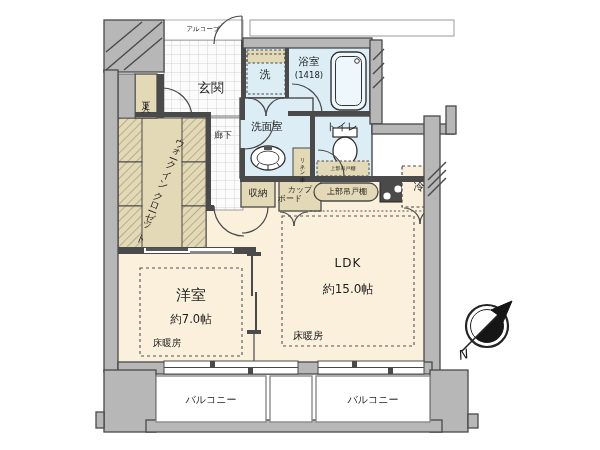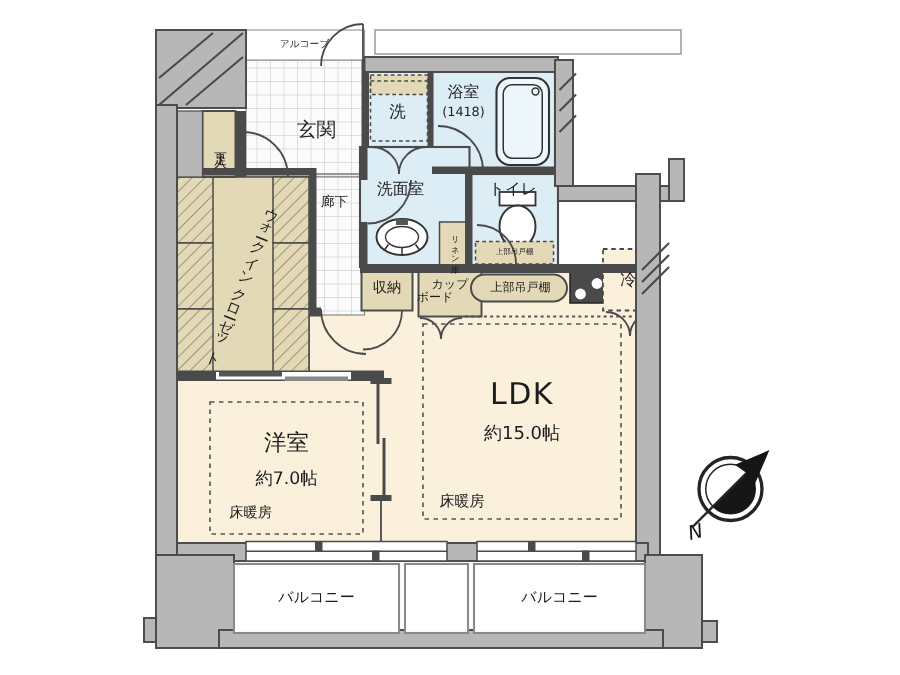--- a/index.html
+++ b/index.html
@@ -217,21 +217,21 @@
   <div class="lbl" style="left:342px;top:127px;font-size:10.5px;">トイレ</div>
   <div class="lbl vert" style="left:302px;top:163px;font-size:5.5px;letter-spacing:0;">リネン庫</div>
   <div class="lbl" style="left:223px;top:136px;font-size:9px;">廊下</div>
   <div class="lbl wic-label" style="left:162px;top:185px;font-size:10px;">ウォークインクローゼット</div>
   <div class="lbl" style="left:258px;top:193px;font-size:9.5px;">収納</div>
   <div class="lbl" style="left:300px;top:190px;font-size:8px;text-align:center;">カップ</div>
   <div class="lbl" style="left:290px;top:199px;font-size:8px;">ボード</div>
   <div class="lbl" style="left:347px;top:192px;font-size:8px;">上部吊戸棚</div>
   <div class="lbl" style="left:343px;top:169px;font-size:5px;">上部吊戸棚</div>
   <div class="lbl" style="left:419px;top:187px;font-size:11px;">冷</div>
-  <div class="lbl" style="left:348px;top:263px;font-size:20px;letter-spacing:1px;">LDK</div>
+  <div class="lbl" style="left:348px;top:263px;font-size:12px;letter-spacing:1px;">LDK</div>
   <div class="lbl" style="left:348px;top:289px;font-size:12px;">約15.0帖</div>
   <div class="lbl" style="left:308px;top:336px;font-size:10px;">床暖房</div>
   <div class="lbl" style="left:191px;top:295px;font-size:15px;">洋室</div>
   <div class="lbl" style="left:191px;top:319px;font-size:11.5px;">約7.0帖</div>
   <div class="lbl" style="left:167px;top:343px;font-size:9.5px;">床暖房</div>
   <div class="lbl" style="left:211px;top:400px;font-size:10px;">バルコニー</div>
   <div class="lbl" style="left:373px;top:400px;font-size:10px;">バルコニー</div>
 </div>
 
 </body></html>

